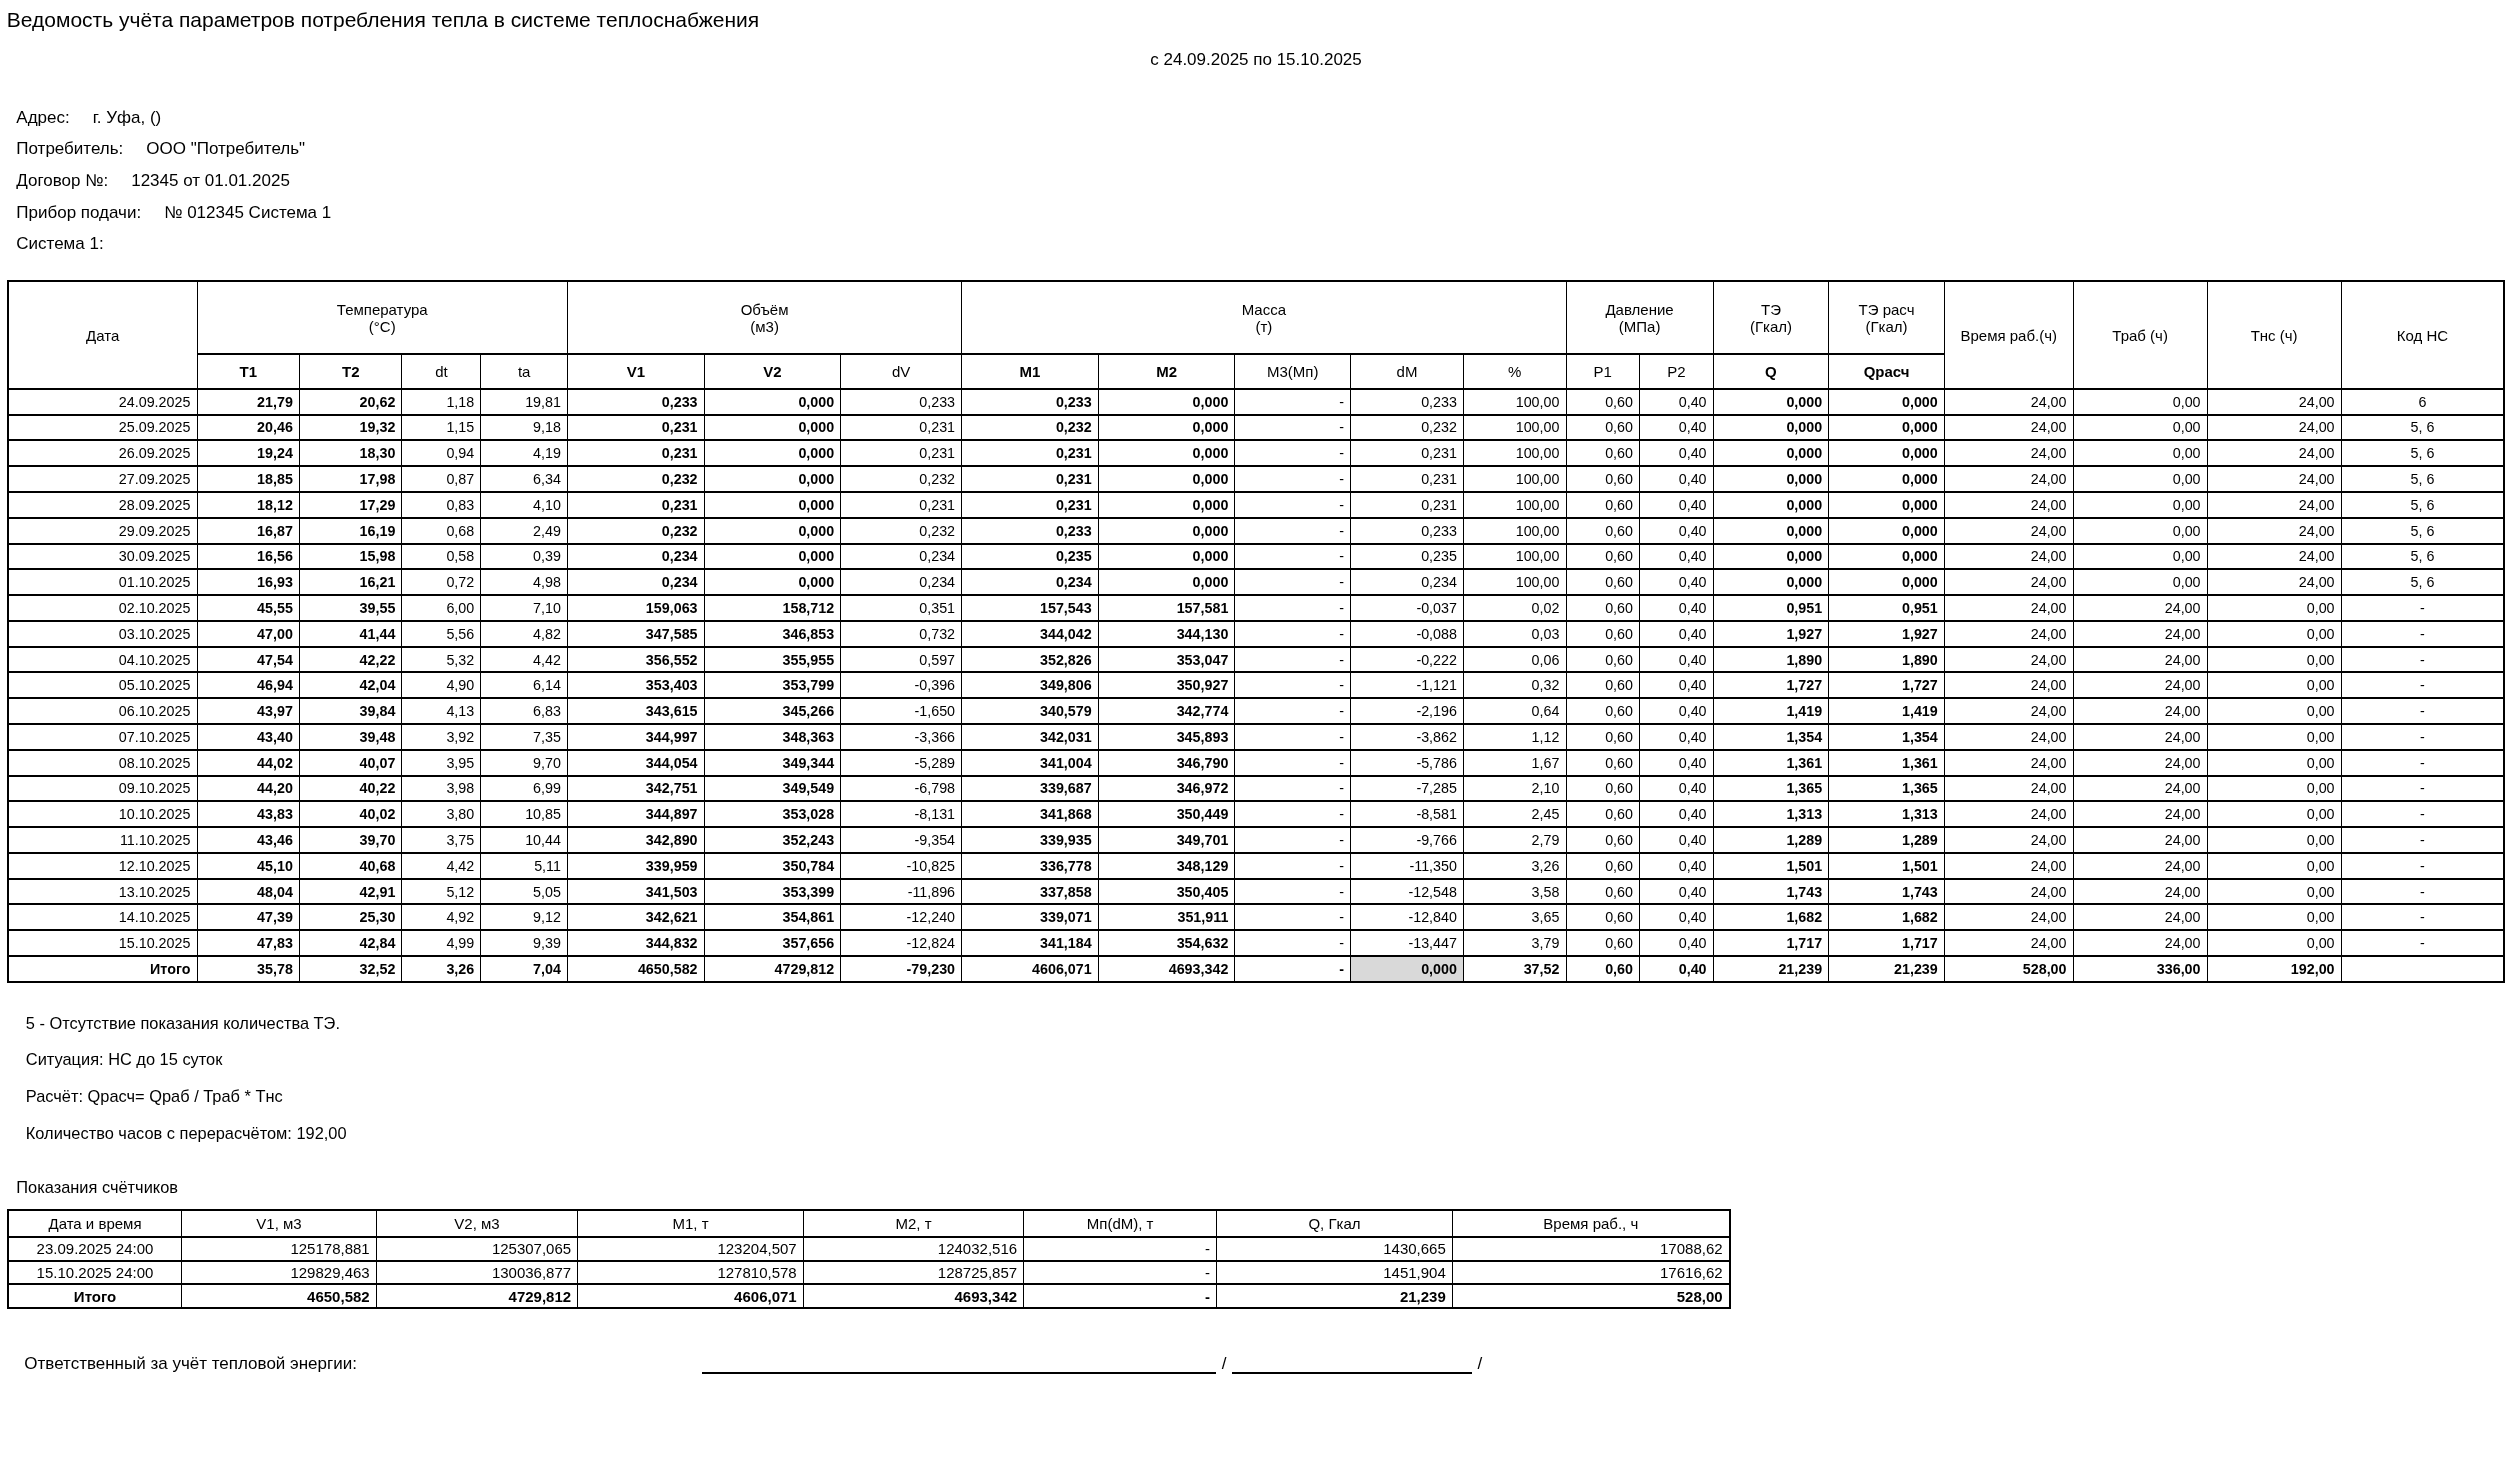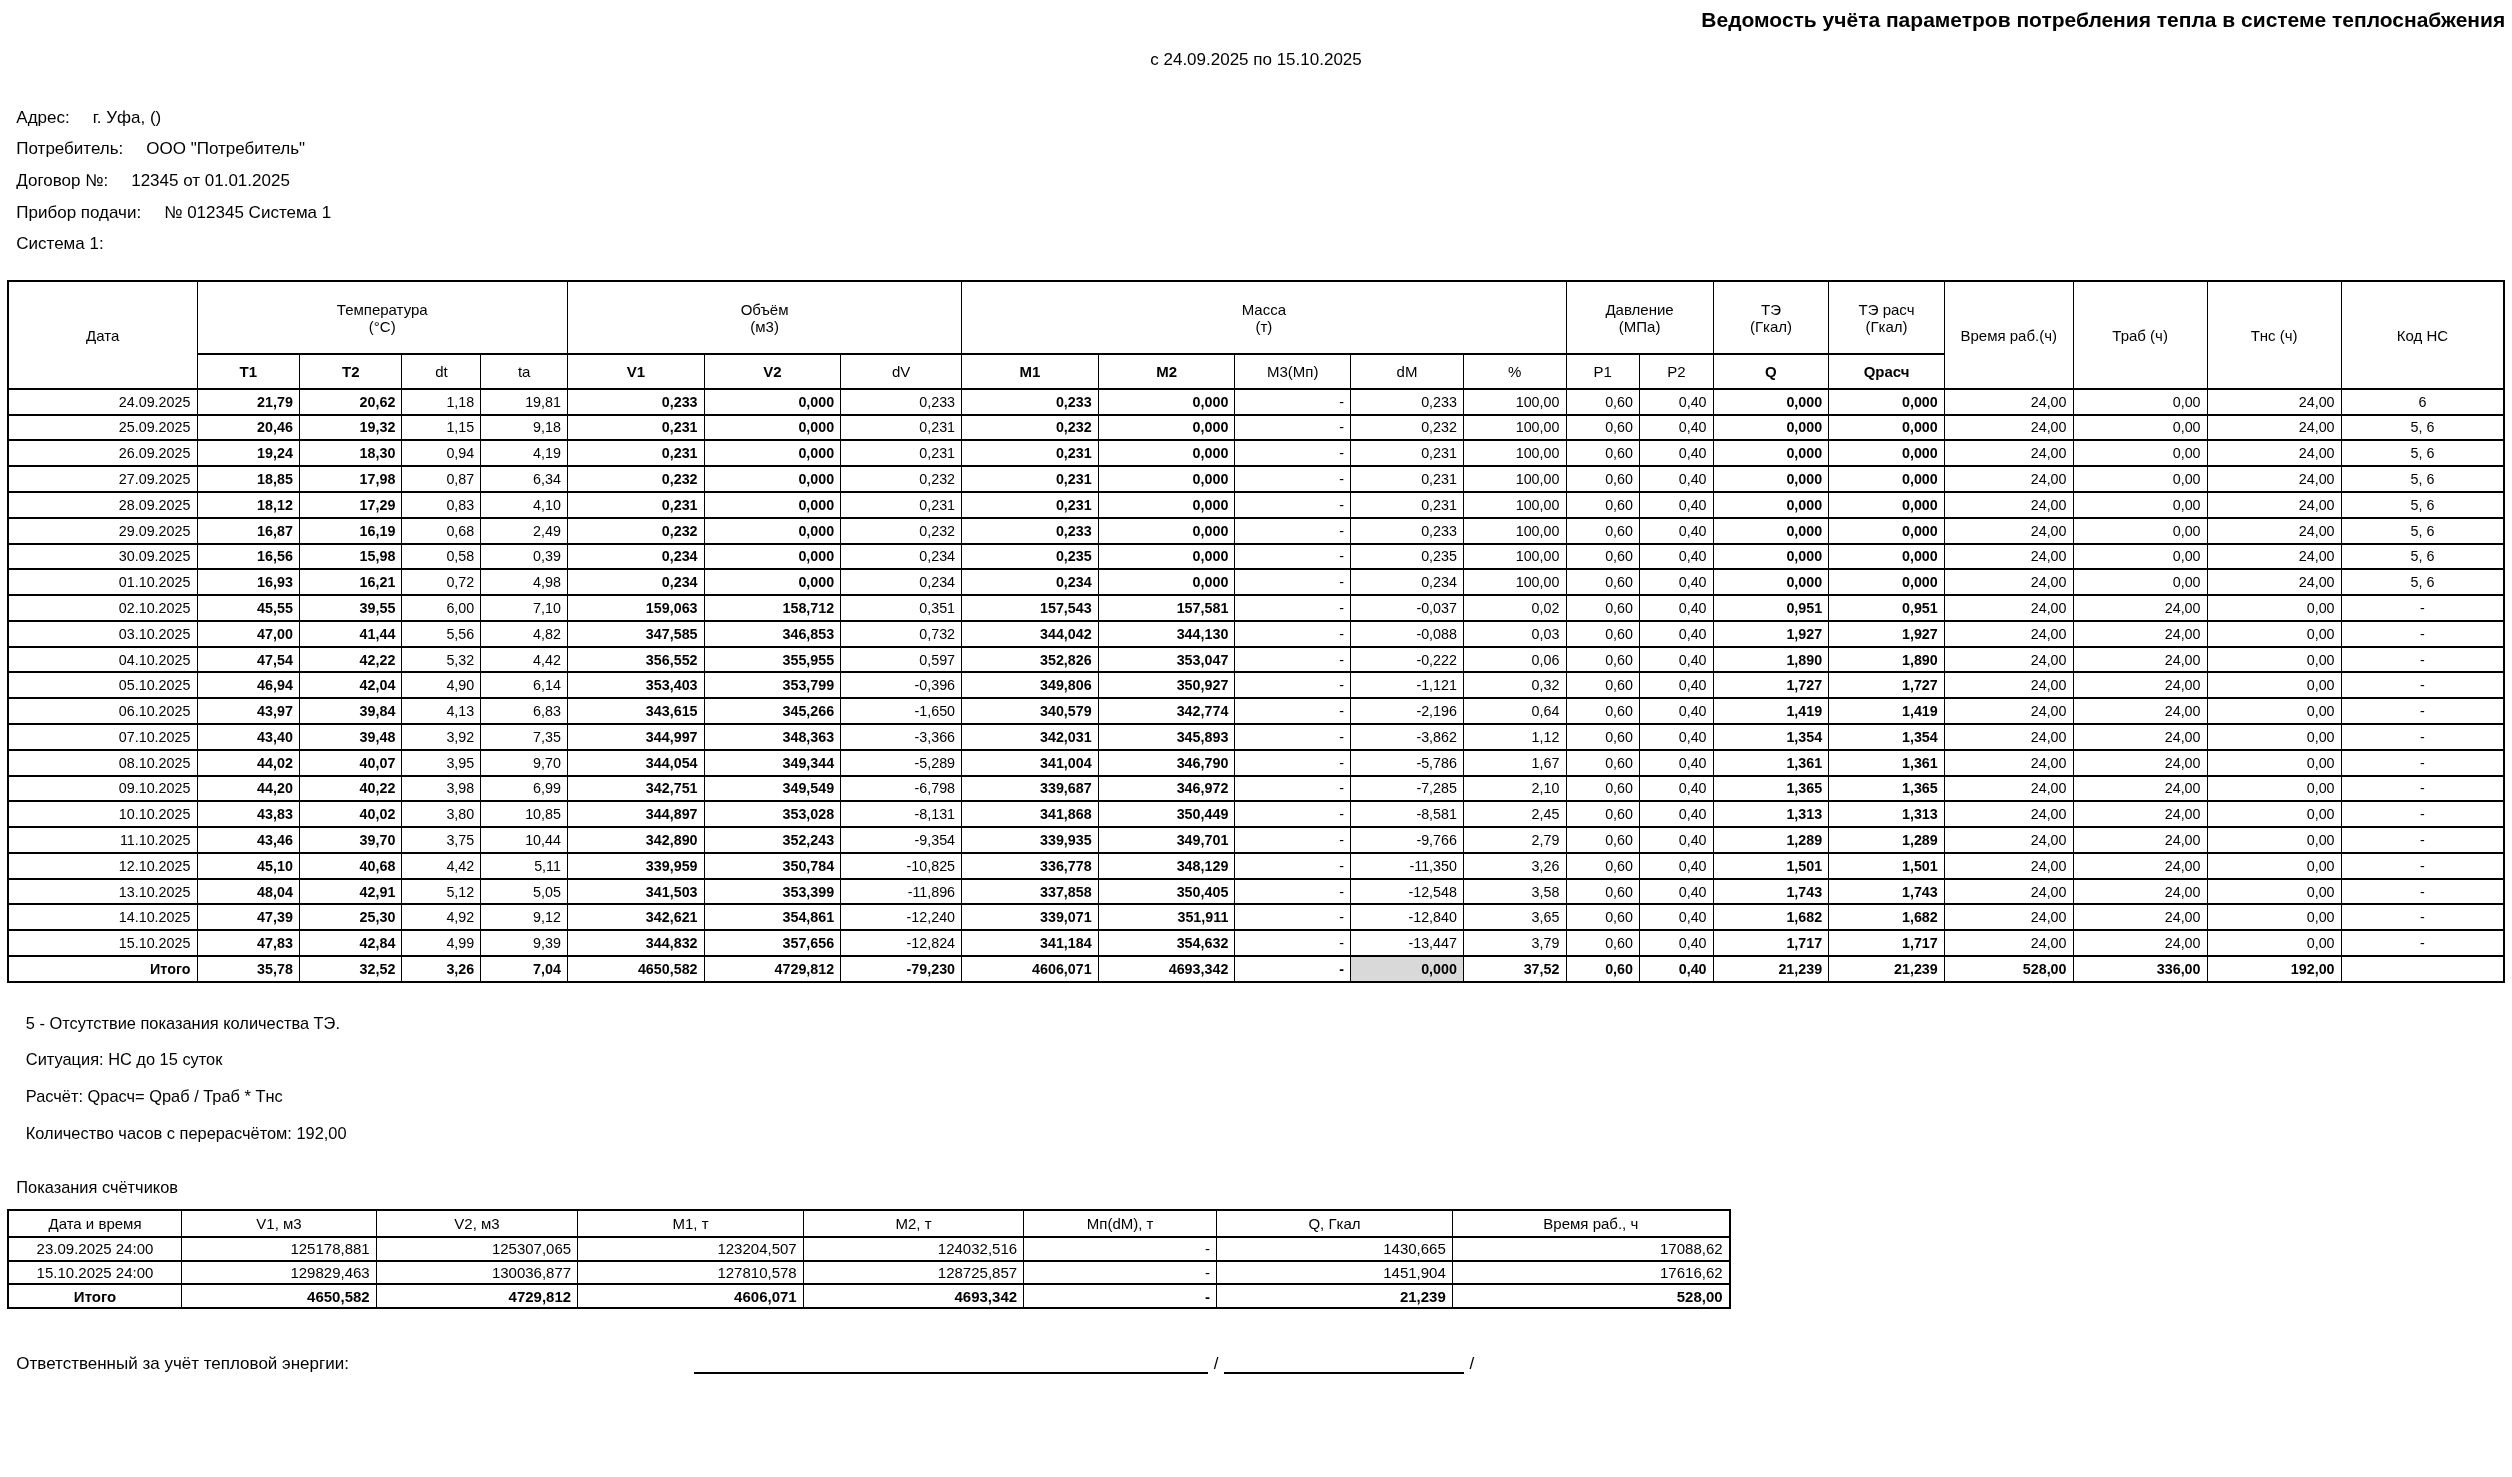--- a/index.html
+++ b/index.html
@@ -1,20 +1,20 @@
 <!DOCTYPE html>
 <html style="font-size:11px"><head>
 <meta charset="utf-8">
 <style>
   html, body { margin: 0; padding: 0; background: #fff; color: #000; }
   body {
     width: 2512px; min-height: 1477px; box-sizing: border-box;
     padding: 5.5px 6.8px; font-family: "Liberation Sans", sans-serif;
   }
-  .title { text-align: right; font-weight: bold; font-size: 21px; margin-top: 2.7px; }
+  .title { text-align: left; font-weight: normal; font-size: 21px; margin-top: 2.7px; }
   .subtitle { text-align: center; font-size: 17px; margin-top: 17.7px; }
 
   .info { margin-top: 38px; margin-left: 9.5px; font-size: 17px; }
   .info-row { display: flex; gap: 23px; margin-bottom: 11.6px; }
   .info-label { white-space: nowrap; }
   .info-value { white-space: nowrap; }
 
   table { border-collapse: collapse; }
   table.main {
     width: 100%; table-layout: fixed; margin-top: 26px;
@@ -53,21 +53,21 @@
     padding: 1.4px 6.1px; font-size: 15px; white-space: nowrap; overflow: hidden;
   }
   .counters thead th { font-weight: normal; text-align: center; height: 22px; }
   .counters tbody td { text-align: right; height: 19px; }
   .counters tbody td:first-child { text-align: center; }
   .counters tbody.total td { font-weight: bold; }
   .counters tbody.total { border-top: 2.7px solid #000; }
 
   .signatures { margin-top: 40px; margin-left: 9.5px; }
   .sig-row { display: flex; align-items: flex-end; margin-bottom: 34px; font-size: 17px; }
-  .sig-label { width: 678px; }
+  .sig-label { width: 678px; margin-left: 8px; }
   .sig-line { border-bottom: 2.7px solid #000; height: 23px; }
   .sig-line.long { width: 514px; }
   .sig-line.short { width: 240px; }
   .sig-slash { margin: 0 5.5px; font-size: 17px; }
 </style>
 </head>
 <body>
 
 <div class="title">Ведомость учёта параметров потребления тепла в системе теплоснабжения</div>
 <div class="subtitle">с 24.09.2025 по 15.10.2025</div>

